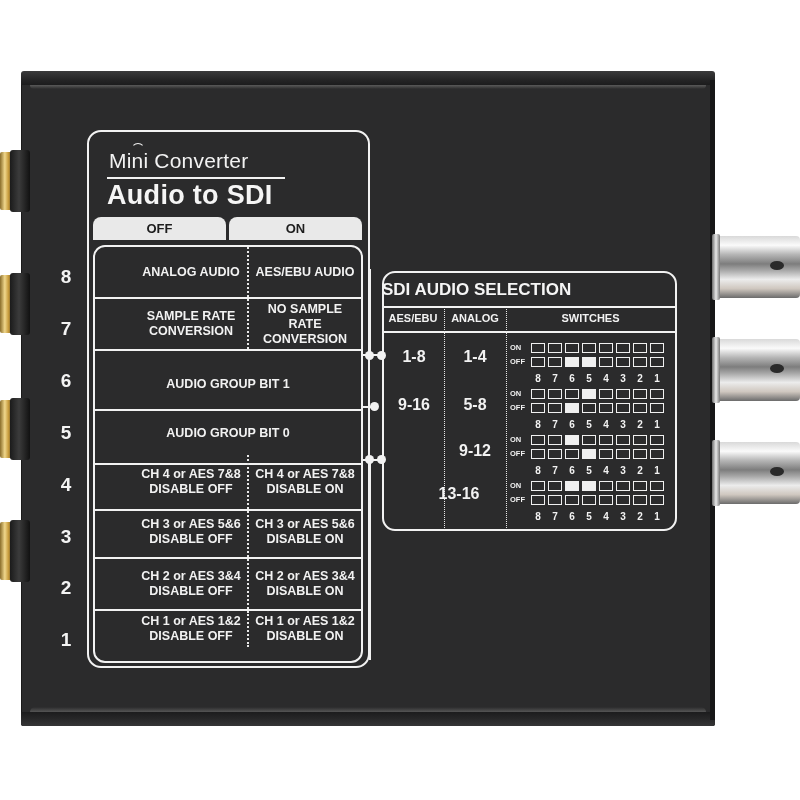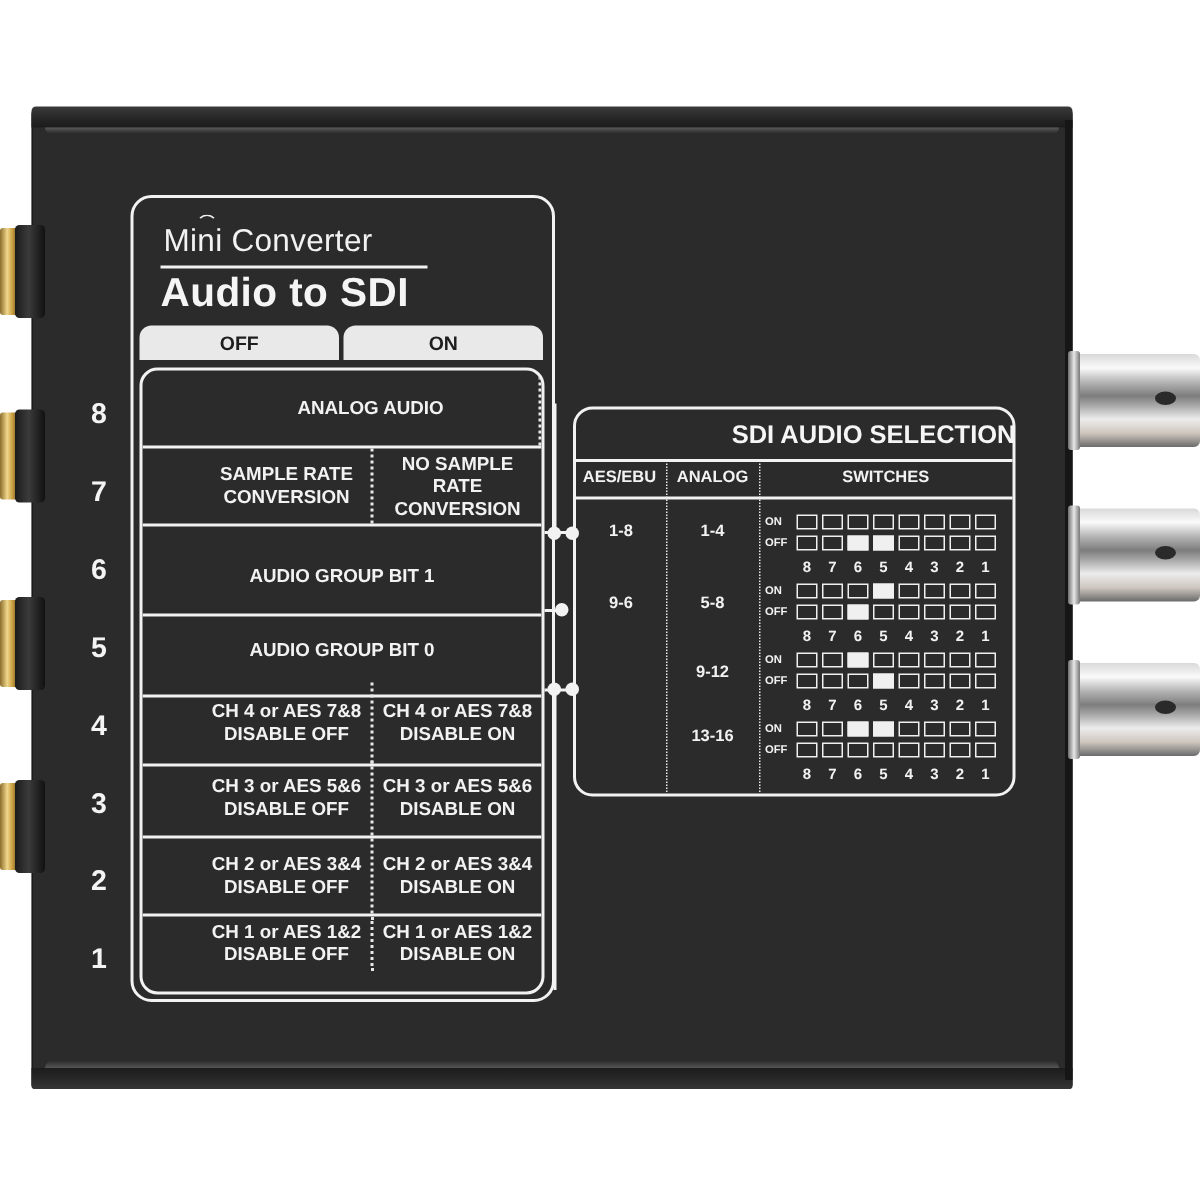--- a/index.html
+++ b/index.html
@@ -118,37 +118,37 @@
   .cell { flex: 1; display: flex; align-items: center; justify-content: center; height: 100%; padding: 0 4px; }
   .cell.split { border-right: 2px dotted #e8e8e8; margin-left: 40px; }
   .cell-full { width: 100%; }
 
   
   .panel-sdi {
     position: absolute; left: 382px; top: 271px; width: 295px; height: 260px;
     border: 2.5px solid #f2f2f2; border-radius: 13px 13px 13px 13px;
   }
   .sdi-title {
-    position: absolute; left: 382px; top: 280px; width: 295px; text-align: right;
+    position: absolute; left: 382px; top: 280px; width: 295px; text-align: left;
     font-size: 17px; font-weight: bold; color: #f5f5f5;
   }
   .sdi-rule {
     position: absolute; left: 384px; top: 306px; width: 291px; height: 2px; background: #f2f2f2;
   }
   .sdi-hdr {
     position: absolute; top: 312px; font-size: 11px; font-weight: bold; color: #f2f2f2; text-align: center;
   }
   .sdi-rule2 {
     position: absolute; left: 384px; top: 331px; width: 291px; height: 2px; background: #f2f2f2;
   }
   .vdot {
     position: absolute; width: 0; border-left: 1.5px dotted #e8e8e8;
   }
   .sdi-val {
-    position: absolute; font-size: 11px; font-weight: bold; color: #f2f2f2; text-align: center;
+    position: absolute; font-size: 16px; font-weight: bold; color: #f2f2f2; text-align: center;
   }
 
   .sw-block { position: absolute; left: 510px; width: 165px; height: 46px; }
   .sw-label { position: absolute; left: 0; font-size: 7.5px; font-weight: bold; color: #f2f2f2; }
   .sw-row { position: absolute; left: 21px; display: flex; gap: 3px; }
   .sw {
     width: 14px; height: 10px; border: 1.5px solid #f0f0f0; background: transparent;
   }
   .sw.on { background: #f0f0f0; }
   .sw-nums { position: absolute; left: 21px; top: 30px; display: flex; gap: 3px; }
@@ -215,20 +215,23 @@
 <div class="brand">Mini Converter</div>
 <div class="brand-rule"></div>
 <div class="product">Audio to SDI</div>
 <div class="tab tab-off">OFF</div>
 <div class="tab tab-on">ON</div>
 
 <div class="grid">
   <div class="row" style="top:0;height:52px">
     <div class="cell split">
         <span>ANALOG AUDIO</span>
+      </div>
+    <div class="cell">
+        <span>AES/EBU AUDIO</span>
       </div>
   </div>
   <div class="row" style="top:52px;height:52px">
     <div class="cell split">
         <span><span>SAMPLE RATE</span><br><span>CONVERSION</span></span>
       </div>
     <div class="cell">
         <span><span>NO SAMPLE RATE</span><br><span>CONVERSION</span></span>
       </div>
   </div>
@@ -294,24 +297,24 @@
 <div class="sdi-rule"></div>
 <div class="sdi-hdr" style="left:385px;width:56px">AES/EBU</div>
 <div class="sdi-hdr" style="left:445px;width:60px">ANALOG</div>
 <div class="sdi-hdr" style="left:508px;width:165px">SWITCHES</div>
 <div class="sdi-rule2"></div>
 <div class="vdot" style="left:444px;top:309px;height:219px"></div>
 <div class="vdot" style="left:506px;top:309px;height:219px"></div>
 
 <div class="sdi-val" style="left:386px;width:56px;top:348px">1-8</div>
 <div class="sdi-val" style="left:446px;width:58px;top:348px">1-4</div>
-<div class="sdi-val" style="left:386px;width:56px;top:396px">9-6</div>
+<div class="sdi-val" style="left:386px;width:56px;top:396px">9-16</div>
 <div class="sdi-val" style="left:446px;width:58px;top:396px">5-8</div>
 <div class="sdi-val" style="left:446px;width:58px;top:442px">9-12</div>
-<div class="sdi-val" style="left:446px;width:58px;top:485px">13-16</div>
+<div class="sdi-val" style="left:430px;width:58px;top:485px">13-16</div>
 
 <div class="sw-block" style="top:343px">
   <div class="sw-label" style="top:0">ON</div>
   <div class="sw-label" style="top:14px">OFF</div>
   <div class="sw-row" style="top:0">
     <div class="sw"></div>
       <div class="sw"></div>
       <div class="sw"></div>
       <div class="sw"></div>
       <div class="sw"></div>

